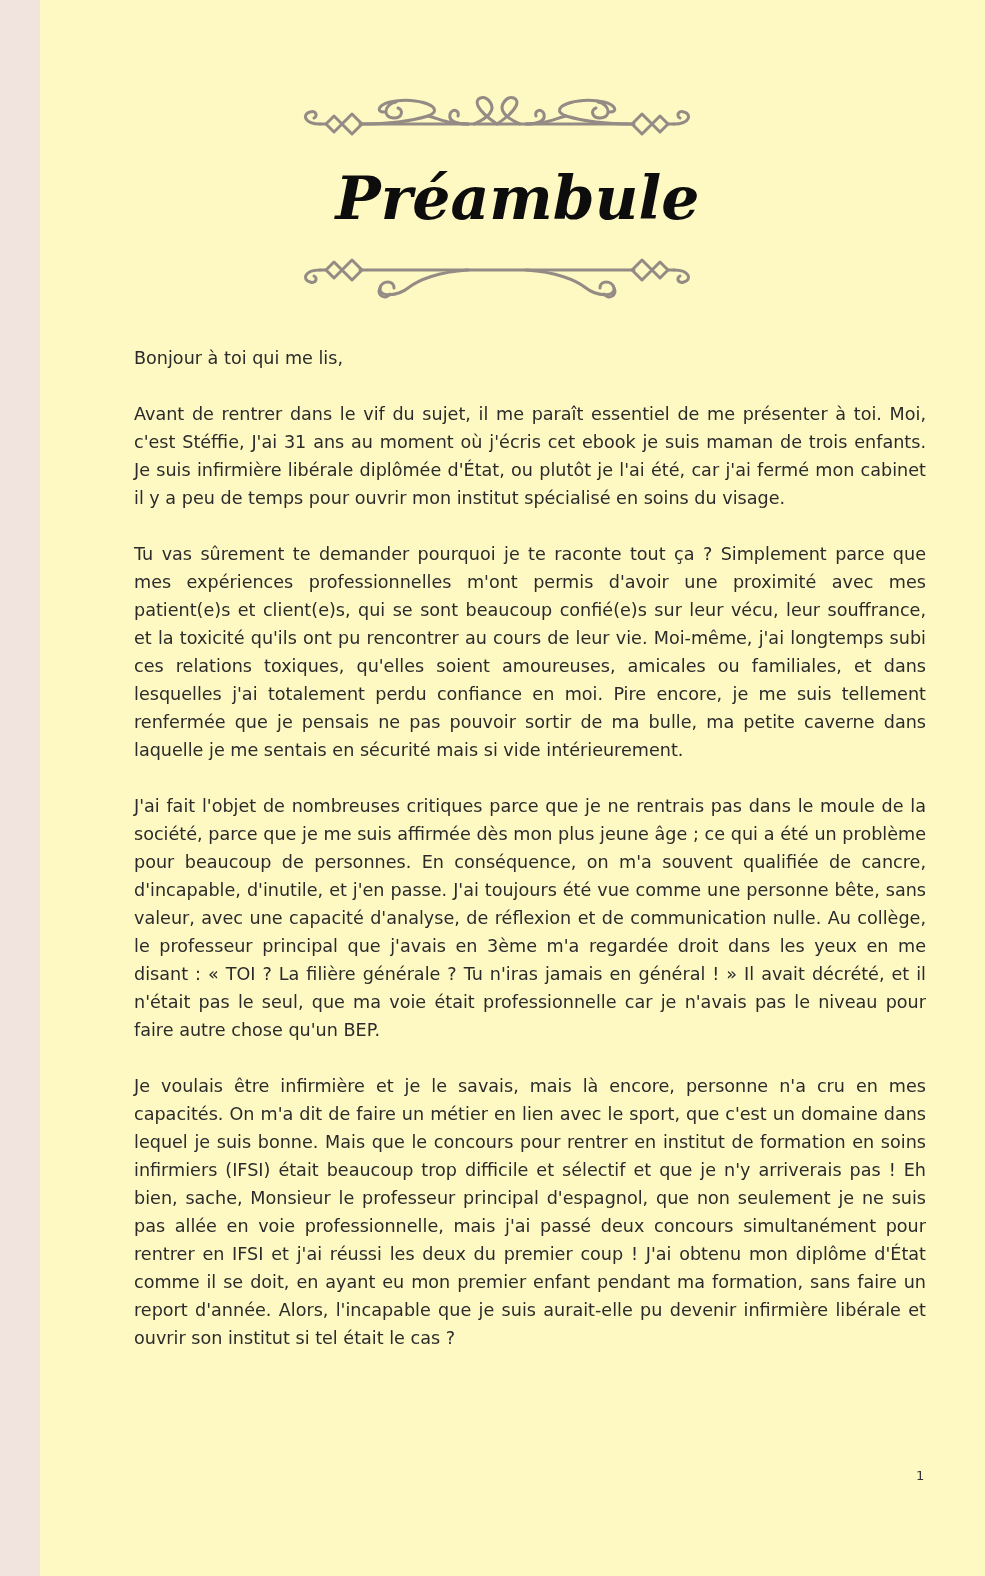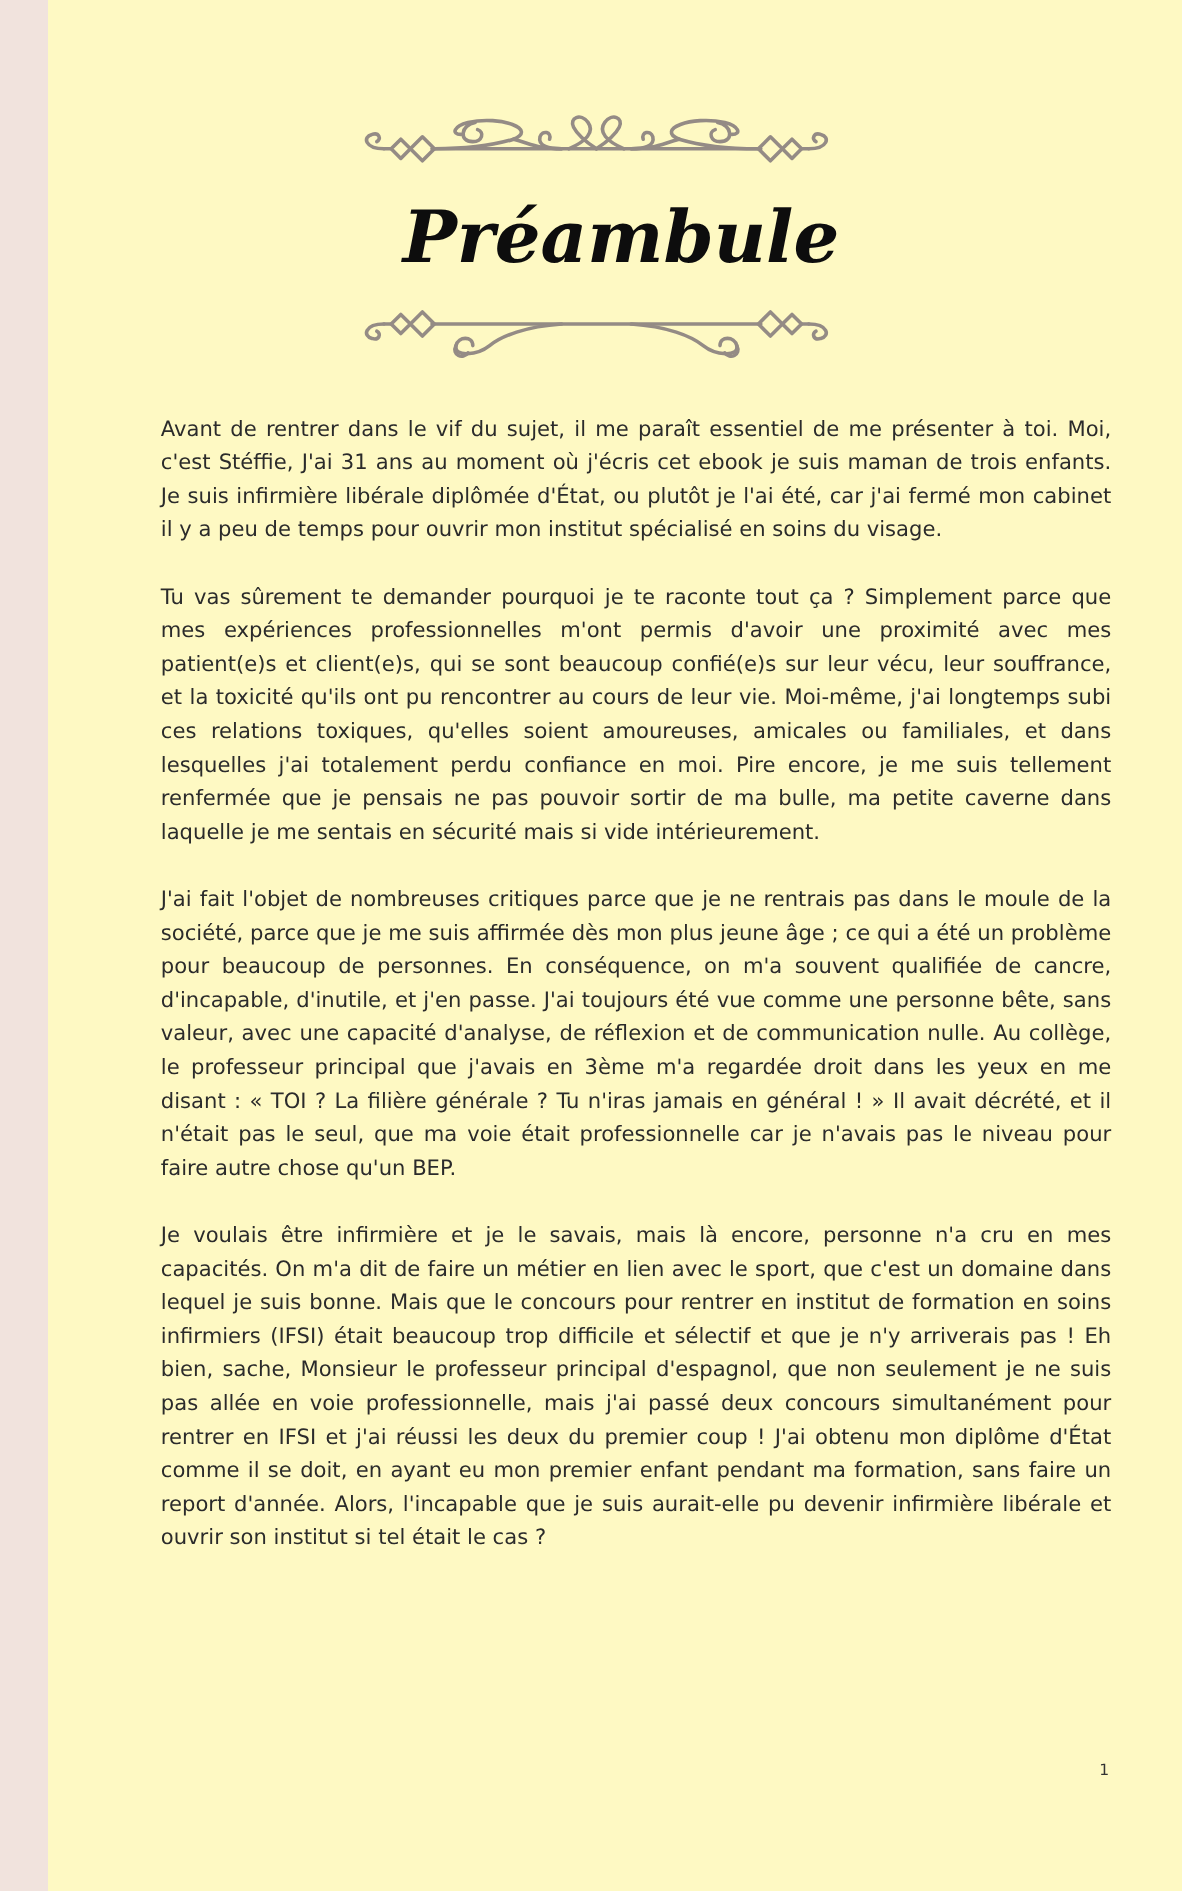--- a/index.html
+++ b/index.html
@@ -131,20 +131,21 @@
       <path d="M316 30 C 320 38, 310 42, 306 36"></path>
 
       <path d="M334 12 L344 2 L354 12 L344 22 Z"></path>
       <path d="M354 12 L362 4 L370 12 L362 20 Z"></path>
       <line x1="370" y1="12" x2="376" y2="12"></line>
       <path d="M376 12 C 392 12, 394 22, 386 24 C 380 26, 378 20, 382 18"></path>
     </svg>
   </div>
 
   <div class="body">
+    <p>Bonjour à toi qui me lis,</p>
     <p>Avant de rentrer dans le vif du sujet, il me paraît essentiel de me présenter à toi. Moi, c'est Stéffie, J'ai 31 ans au moment où j'écris cet ebook je suis maman de trois enfants. Je suis infirmière libérale diplômée d'État, ou plutôt je l'ai été, car j'ai fermé mon cabinet il y a peu de temps pour ouvrir mon institut spécialisé en soins du visage.</p>
     <p>Tu vas sûrement te demander pourquoi je te raconte tout ça ? Simplement parce que mes expériences professionnelles m'ont permis d'avoir une proximité avec mes patient(e)s et client(e)s, qui se sont beaucoup confié(e)s sur leur vécu, leur souffrance, et la toxicité qu'ils ont pu rencontrer au cours de leur vie. Moi-même, j'ai longtemps subi ces relations toxiques, qu'elles soient amoureuses, amicales ou familiales, et dans lesquelles j'ai totalement perdu confiance en moi. Pire encore, je me suis tellement renfermée que je pensais ne pas pouvoir sortir de ma bulle, ma petite caverne dans laquelle je me sentais en sécurité mais si vide intérieurement.</p>
     <p>J'ai fait l'objet de nombreuses critiques parce que je ne rentrais pas dans le moule de la société, parce que je me suis affirmée dès mon plus jeune âge ; ce qui a été un problème pour beaucoup de personnes. En conséquence, on m'a souvent qualifiée de cancre, d'incapable, d'inutile, et j'en passe. J'ai toujours été vue comme une personne bête, sans valeur, avec une capacité d'analyse, de réflexion et de communication nulle. Au collège, le professeur principal que j'avais en 3ème m'a regardée droit dans les yeux en me disant : « TOI ? La filière générale ? Tu n'iras jamais en général ! » Il avait décrété, et il n'était pas le seul, que ma voie était professionnelle car je n'avais pas le niveau pour faire autre chose qu'un BEP.</p>
     <p>Je voulais être infirmière et je le savais, mais là encore, personne n'a cru en mes capacités. On m'a dit de faire un métier en lien avec le sport, que c'est un domaine dans lequel je suis bonne. Mais que le concours pour rentrer en institut de formation en soins infirmiers (IFSI) était beaucoup trop difficile et sélectif et que je n'y arriverais pas ! Eh bien, sache, Monsieur le professeur principal d'espagnol, que non seulement je ne suis pas allée en voie professionnelle, mais j'ai passé deux concours simultanément pour rentrer en IFSI et j'ai réussi les deux du premier coup ! J'ai obtenu mon diplôme d'État comme il se doit, en ayant eu mon premier enfant pendant ma formation, sans faire un report d'année. Alors, l'incapable que je suis aurait-elle pu devenir infirmière libérale et ouvrir son institut si tel était le cas ?</p>
   </div>
 
   <div class="page-number">1</div>
 </div>
 
 </body></html>

